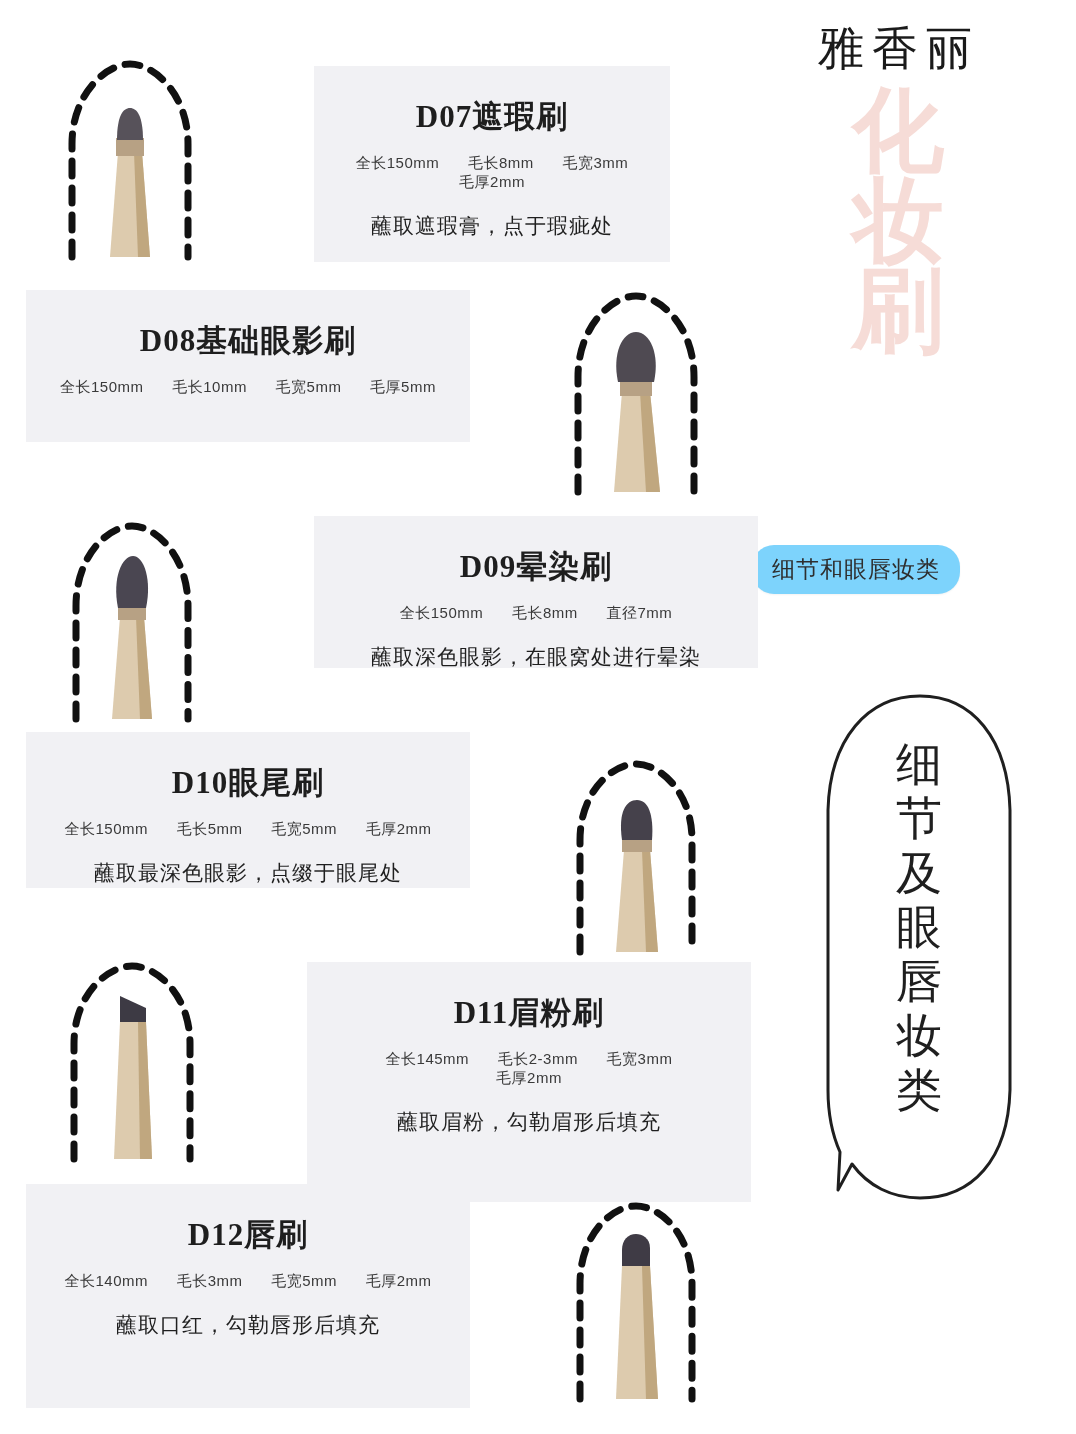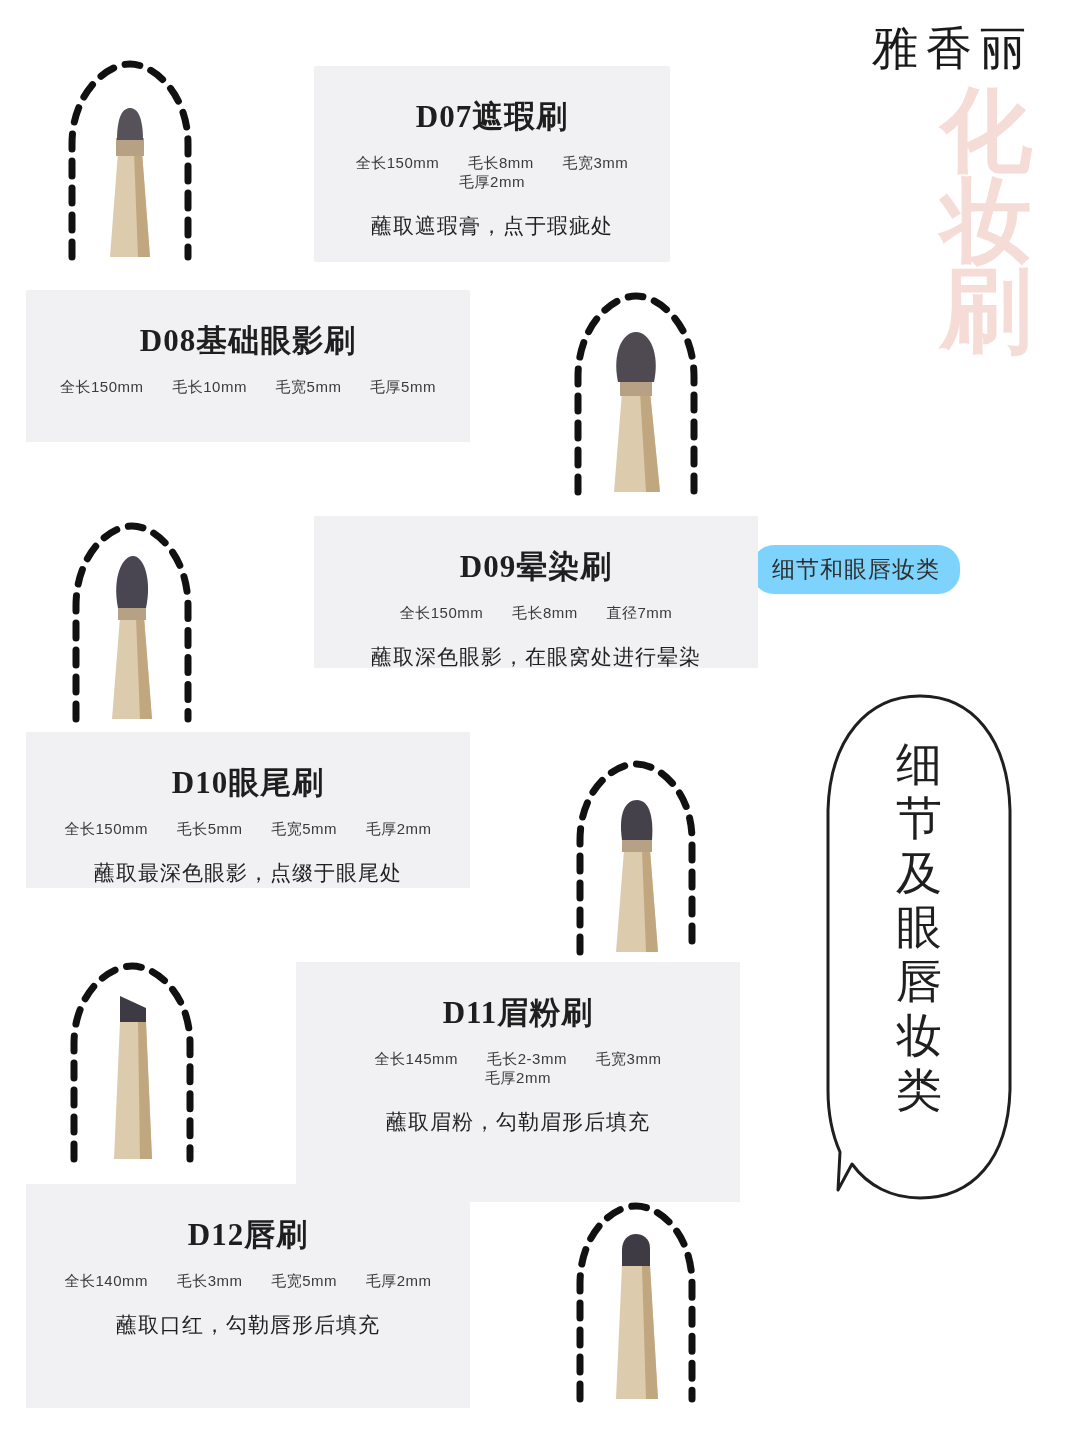--- a/index.html
+++ b/index.html
@@ -15,21 +15,21 @@
     font-family: "Liberation Sans", "DejaVu Sans", sans-serif;
     color: #2b2b2b;
   }
 
   
   .brand {
     position: absolute;
     top: 18px;
     right: 42px;
     width: 270px;
-    text-align: right;
+    text-align: center;
     pointer-events: none;
   }
   .brand-name {
     font-size: 46px;
     letter-spacing: 8px;
     color: #1a1a1a;
     font-weight: 400;
     font-family: "Liberation Serif", "DejaVu Serif", serif;
     white-space: nowrap;
   }
@@ -225,21 +225,21 @@
 </div>
 
 <div class="brush" style="left:52px; top:952px;">
   <svg width="160" height="212" viewBox="0 0 160 212">
     <path d="M22 207 L22 92 C22 42 56 14 80 14 C104 14 138 42 138 92 L138 207" fill="none" stroke="#111" stroke-width="7" stroke-dasharray="15 12" stroke-linecap="round"></path>
     <path d="M68 70 L94 70 L100 207 L62 207 Z" fill="#ddcbae"></path>
     <path d="M86 70 L94 70 L100 207 L88 207 Z" fill="#c0a77f"></path>
     <path d="M68 70 L94 70 L94 56 L68 44 Z" fill="#3d3a44"></path>
   </svg>
 </div>
-<div class="card" style="left:296px; top:962px; width:444px; height:240px;">
+<div class="card" style="left:307px; top:962px; width:444px; height:240px;">
   <div class="title">D11眉粉刷</div>
   <div class="specs">
     <span>全长145mm</span>
     <span>毛长2-3mm</span>
     <span>毛宽3mm</span>
     <span>毛厚2mm</span>
   </div>
   <div class="desc">蘸取眉粉，勾勒眉形后填充</div>
 </div>
 

